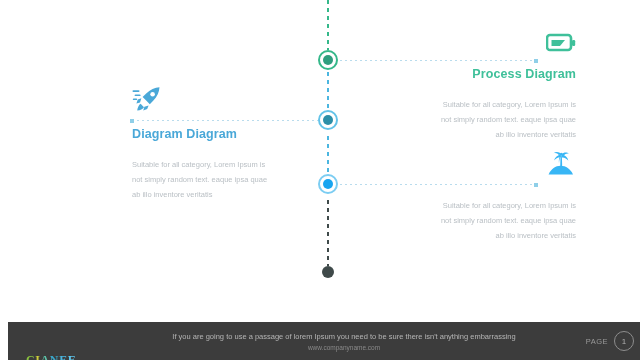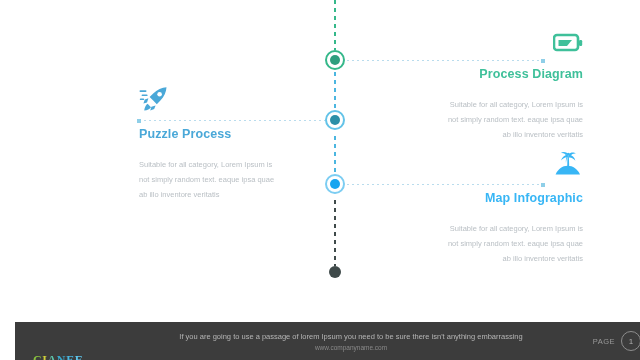--- a/index.html
+++ b/index.html
@@ -9,21 +9,21 @@
   body {
     width: 640px;
     height: 360px;
     background: #ffffff;
     font-family: "Liberation Sans", sans-serif;
     overflow: hidden;
     position: relative;
   }
   #slide {
     position: absolute;
-    left: 15px; top: 0;
+    left: 8px; top: 0;
     width: 579px;
     height: 360px;
     background: #ffffff;
   }
 
   
   #timeline {
     position: absolute;
     left: 310px;
     top: 0;
@@ -254,21 +254,21 @@
             <path d="M9.4 12.2 L5.8 13.6 L4.4 17.6 L8 16.4 Z"></path>
             <path d="M16.6 19.4 L15.2 23 L11.2 24.4 L12.4 20.8 Z"></path>
             <path d="M8.6 17.8 C6.8 19 5.6 21.4 5.2 24.6 C8.4 24.2 10.8 23 12 21.2 Z"></path>
             <rect x="0.5" y="4.2" width="7" height="1.7" rx="0.85"></rect>
             <rect x="2.6" y="8.4" width="6" height="1.7" rx="0.85"></rect>
             <rect x="0.8" y="12.4" width="4.4" height="1.7" rx="0.85"></rect>
           </g>
         </svg>
       </span>
     </div>
-    <div class="title">Puzzle Process</div>
+    <div class="title">Diagram Diagram</div>
     <div class="body">
       <div>Suitable for all category, Lorem Ipsum is</div>
       <div>not simply random text. eaque ipsa quae</div>
       <div>ab illo inventore veritatis</div>
     </div>
   </div>
 
   <div class="block right" id="block-map">
     <div class="icon-wrap">
       <span>
@@ -279,21 +279,20 @@
             <path d="M14.6 4.6 C11.6 5 9 7.2 8 10.6 C9.8 8.2 12 7 14.4 7.2 Z"></path>
             <path d="M16 4.6 C19 5 21.6 7.4 22.4 10.8 C20.8 8.4 18.4 7.2 16 7.4 Z"></path>
             <path d="M14.4 5 C13 7.6 12.6 10.4 13 13.2 C13.2 10.2 14 7.6 15 6 Z"></path>
             <circle cx="15.3" cy="4.2" r="1.5"></circle>
             <path d="M14.6 5.4 C14.4 10 14.2 15.6 14.2 20.8 L16.2 20.8 C16.2 15.6 16 10 15.8 5.4 Z"></path>
             <path d="M2.6 24.4 C5.2 18.8 9.4 15.8 14.6 15.8 C20 15.8 24.2 18.8 27 24.4 Z"></path>
           </g>
         </svg>
       </span>
     </div>
-    <div class="title">Map Infographic</div>
     <div class="body">
       <div>Suitable for all category, Lorem Ipsum is</div>
       <div>not simply random text. eaque ipsa quae</div>
       <div>ab illo inventore veritatis</div>
     </div>
   </div>
 
   <div id="footer">
     <div id="logo">
       <span class="l1">C</span><span class="l2">I</span><span class="l3">A</span><span class="l4">N</span><span class="l5">E</span><span class="l6">E</span>

